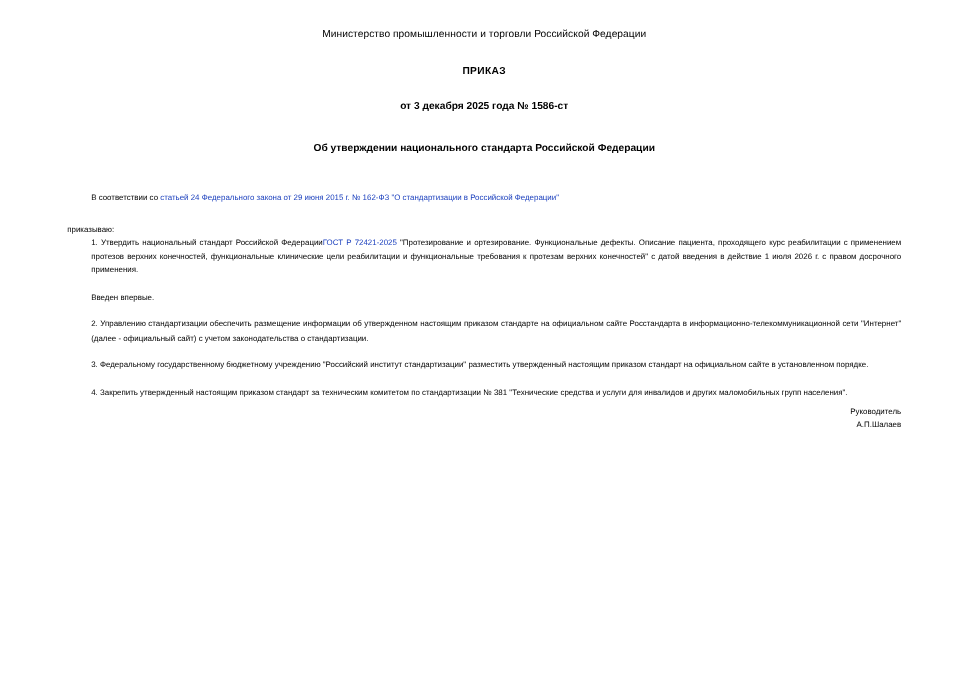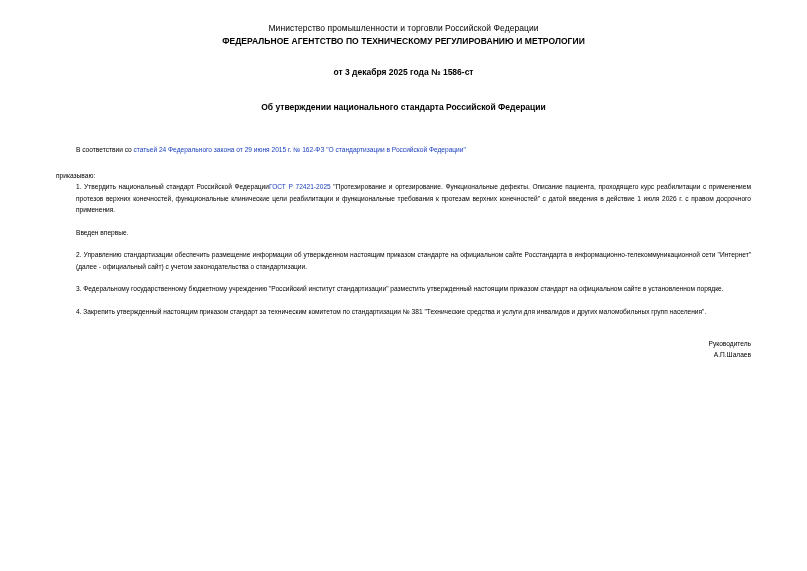--- a/index.html
+++ b/index.html
@@ -93,21 +93,21 @@
     white-space: nowrap;
   }
 </style>
 </head>
 <body>
 
 <div class="page">
 
   <div class="header-block">
     <div class="ministry">Министерство промышленности и торговли Российской Федерации</div>
-    <div class="agency">ФЕДЕРАЛЬНОЕ АГЕНТСТВО ПО ТЕХНИЧЕСКОМУ РЕГУЛИРОВАНИЮ И МЕТРОЛОГИИ</div>
+    <div class="order-word">ПРИКАЗ</div>
     <div class="order-date">от 3 декабря 2025 года № 1586-ст</div>
     <div class="doc-title">Об утверждении национального стандарта Российской Федерации</div>
   </div>
 
   <div class="body-block">
 
     <div class="ref-line"><span>В соответствии со </span><a class="link" href="#">статьей 24 Федерального закона от 29 июня 2015 г. № 162-ФЗ "О стандартизации в Российской Федерации"</a></div>
 
     <p class="intro">приказываю:</p>
 

